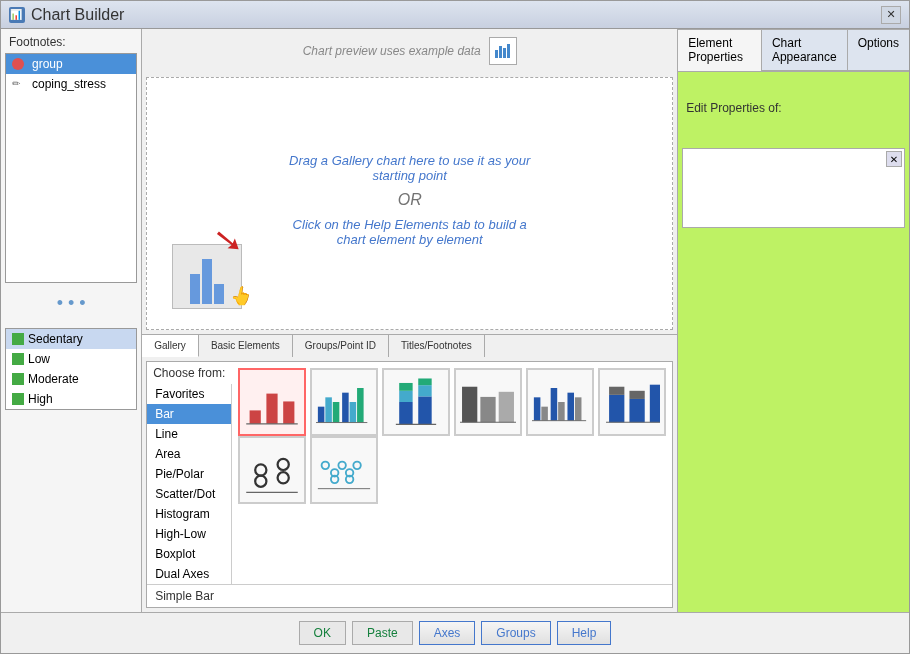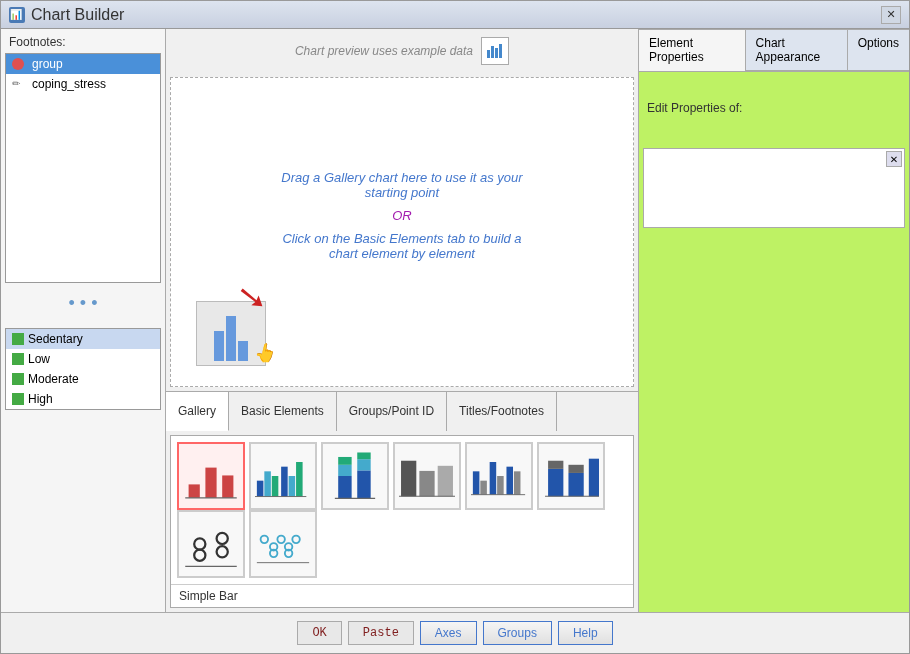--- a/index.html
+++ b/index.html
@@ -26,25 +26,25 @@
     .category-item { padding: 3px 6px; display: flex; align-items: center; gap: 4px; cursor: default; }
     .category-item.selected { background: #c8d8f0; }
     .cat-color { width: 12px; height: 12px; background: #44aa44; flex-shrink: 0; }
 
     
     .center-panel { flex: 1; display: flex; flex-direction: column; border-right: 1px solid #aaa; }
     .chart-preview-header { text-align: center; padding: 8px; color: #666; font-style: italic; display: flex; align-items: center; justify-content: center; gap: 8px; }
     .chart-icon-btn { width: 28px; height: 28px; border: 1px solid #aaa; background: white; display: flex; align-items: center; justify-content: center; cursor: pointer; }
     .chart-canvas { flex: 1; border: 1px dashed #aaa; margin: 4px; position: relative; background: white; display: flex; align-items: center; justify-content: center; overflow: hidden; font-style: italic; }
     .chart-drop-text { text-align: center; color: #4477cc; font-size: 13px; position: absolute; top: 30%; }
-    .chart-or { color: #a21caf; font-size: 13px; margin-top: 8px; }
+    .chart-or { color: #737373; font-size: 16px; margin-top: 8px; }
 
     
     .gallery-tabs { display: flex; border-top: 1px solid #aaa; background: #f0f0f0; }
-    .gallery-tab { padding: 12px 12px; border-right: 1px solid #aaa; cursor: pointer; font-size: 12px; color: #333; }
+    .gallery-tab { padding: 5px 12px; border-right: 1px solid #aaa; cursor: pointer; font-size: 10px; color: #333; }
     .gallery-tab.active { background: white; border-bottom: 1px solid white; font-weight: normal; }
 
     
     .gallery-panel { border: 1px solid #aaa; margin: 4px; background: white; }
     .choose-from-label { padding: 4px 6px; font-size: 12px; color: #333; font-weight: normal; }
     .chart-type-list { width: 85px; border-right: 1px solid #ccc; overflow-y: auto; }
     .chart-type-item { padding: 3px 8px; cursor: pointer; font-size: 12px; }
     .chart-type-item.selected { background: #4a90d9; color: white; }
     .thumb-row { display: flex; gap: 4px; }
     .thumb { width: 68px; height: 68px; border: 2px solid #ccc; background: #f8f8f8; display: flex; align-items: flex-end; justify-content: center; padding: 4px; cursor: pointer; position: relative; }
@@ -58,21 +58,21 @@
     .right-tab { padding: 6px 10px; border: 1px solid #aaa; background: #dde4ef; cursor: pointer; font-size: 12px; margin-right: -1px; }
     .right-tab.active { background: #f5f5f5; border-bottom-color: #f5f5f5; font-weight: normal; }
     .right-tab:first-child { border-left: none; }
     .edit-props-label { padding: 6px 8px; font-size: 12px; color: #333; }
     .edit-props-box { margin: 4px; border: 1px solid #aaa; background: white; height: 80px; position: relative; }
     .edit-props-close { position: absolute; right: 2px; top: 2px; width: 16px; height: 16px; background: #dde; border: 1px solid #aaa; display: flex; align-items: center; justify-content: center; cursor: pointer; font-size: 10px; }
 
     
     .bottom-bar { display: flex; align-items: center; justify-content: center; gap: 6px; padding: 8px; border-top: 1px solid #aaa; background: #f0f0f0; }
     .btn { padding: 4px 14px; border: 1px solid #aaa; background: linear-gradient(to bottom, #f5f5f5, #e0e0e0); cursor: pointer; font-size: 12px; color: #333; }
-    .btn:disabled, .btn.disabled { color: #7f1d1d; background: #e8e8e8; cursor: default; font-family: Liberation Mono, monospace; }
+    .btn:disabled, .btn.disabled { color: #15803d; background: #e8e8e8; cursor: default; }
     .btn.blue { color: #4477cc; border-color: #4477cc; }
     .gallery-top { display: flex; }
   </style>
 </head>
 <body>
 
 <div class="window">
 
   <div class="title-bar">
     <div class="title-bar-icon">📊</div>
@@ -129,21 +129,21 @@
             <rect x="13" y="2" width="3" height="14" fill="#4488cc"></rect>
           </svg>
         </div>
       </div>
 
       <div class="chart-canvas">
         <div class="chart-drop-text">
           <div>Drag a Gallery chart here to use it as your</div>
           <div>starting point</div>
           <div class="chart-or" style="margin: 8px 0;">OR</div>
-          <div>Click on the Basic Elements tab to build a</div>
+          <div>Click on the Help Elements tab to build a</div>
           <div>chart element by element</div>
         </div>
 
         <div style="position:absolute; bottom: 20px; left: 25px;">
           <div style="width: 70px; height: 65px; background: #e8e8e8; border: 1px solid #bbb; display: flex; align-items: flex-end; justify-content: center; gap: 2px; padding: 4px;">
             <div style="width:10px; height:30px; background:#6699dd;"></div>
             <div style="width:10px; height:45px; background:#6699dd;"></div>
             <div style="width:10px; height:20px; background:#6699dd;"></div>
           </div>
         </div>
@@ -155,20 +155,35 @@
 
       <div class="gallery-tabs">
         <div class="gallery-tab active">Gallery</div>
         <div class="gallery-tab">Basic Elements</div>
         <div class="gallery-tab">Groups/Point ID</div>
         <div class="gallery-tab">Titles/Footnotes</div>
       </div>
 
       <div class="gallery-panel">
         <div class="gallery-top">
+          <div style="width: 85px;">
+            <div class="choose-from-label">Choose from:</div>
+            <div class="chart-type-list">
+              <div class="chart-type-item">Favorites</div>
+              <div class="chart-type-item selected">Bar</div>
+              <div class="chart-type-item">Line</div>
+              <div class="chart-type-item">Area</div>
+              <div class="chart-type-item">Pie/Polar</div>
+              <div class="chart-type-item">Scatter/Dot</div>
+              <div class="chart-type-item">Histogram</div>
+              <div class="chart-type-item">High-Low</div>
+              <div class="chart-type-item">Boxplot</div>
+              <div class="chart-type-item">Dual Axes</div>
+            </div>
+          </div>
 
           <div style="flex:1; padding: 6px;">
             <div class="thumb-row">
 
               <div class="thumb selected">
                 <svg viewBox="0 0 50 45">
                   <rect x="5" y="30" width="10" height="12" fill="#cc4444"></rect>
                   <rect x="20" y="15" width="10" height="27" fill="#cc4444"></rect>
                   <rect x="35" y="22" width="10" height="20" fill="#cc4444"></rect>
                   <line x1="2" y1="42" x2="48" y2="42" stroke="#666" stroke-width="1"></line>

